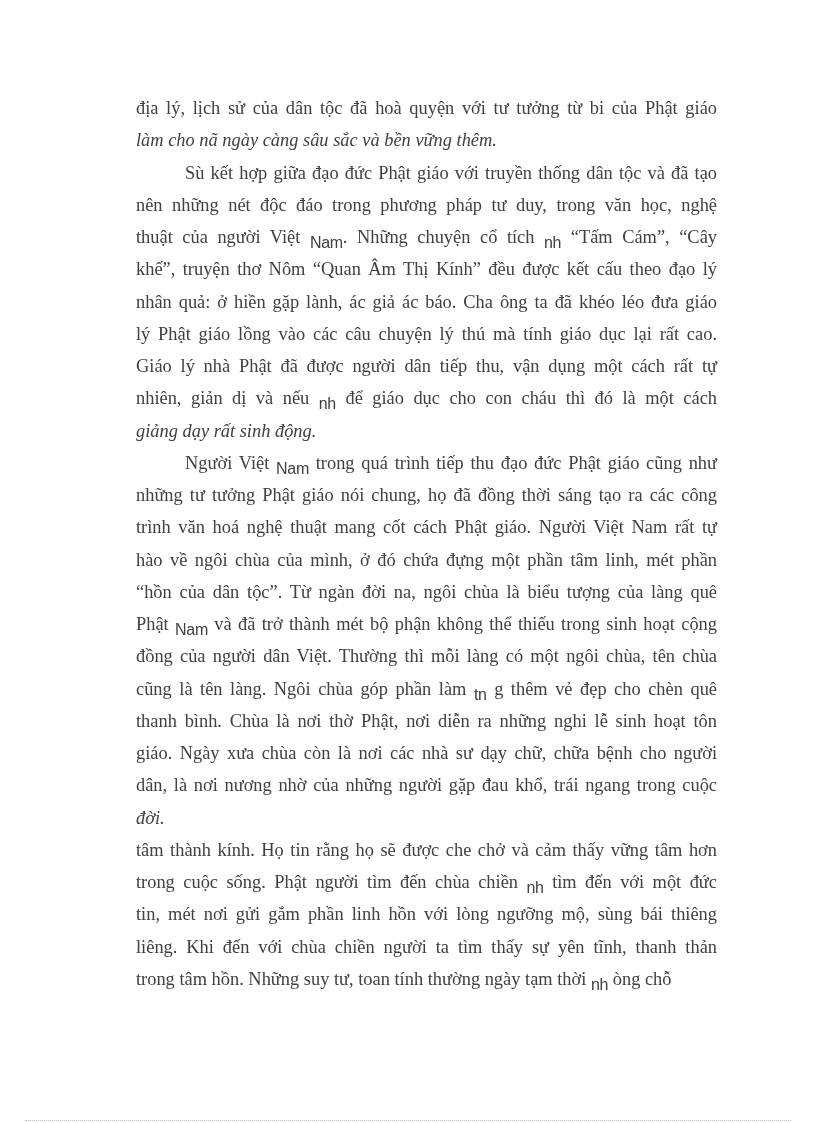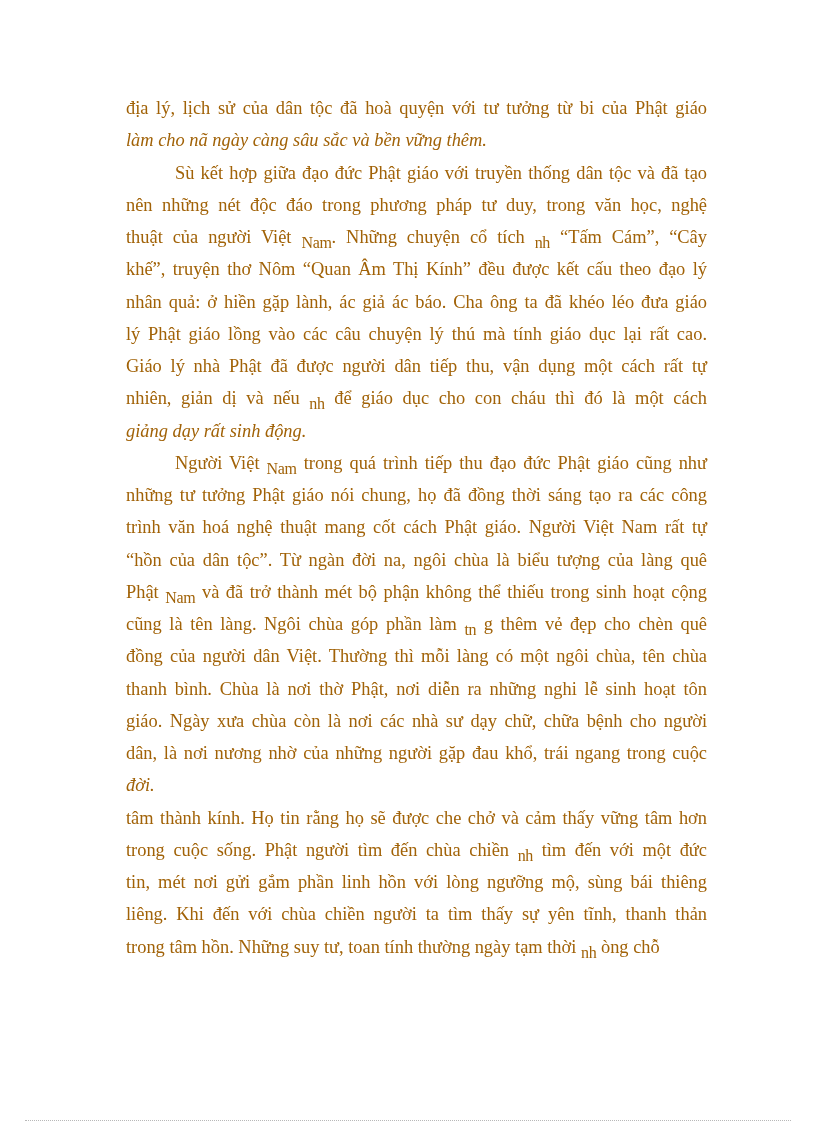--- a/index.html
+++ b/index.html
@@ -15,44 +15,44 @@
   }
   .page {
     position: absolute;
     left: 0; top: 0;
     width: 816px;
     height: 1123px;
     background: #ffffff;
   }
   .text-block {
     position: absolute;
-    left: 126px;
+    left: 136px;
     top: 92px;
     width: 581px;
     font-family: "Liberation Serif", "DejaVu Serif", serif;
     font-size: 18.4px;
-    color: #a16207;
+    color: #404040;
   }
   .line {
     height: 32.25px;
     line-height: 32.25px;
     white-space: nowrap;
     text-align: justify;
     text-align-last: justify;
     overflow: visible;
   }
   .line.indent {
     padding-left: 49px;
   }
   .line.last {
     text-align-last: left;
     font-style: italic;
   }
   .frag {
-    font-family: Liberation Serif, serif;
+    font-family: Liberation Sans, sans-serif;
     font-size: 16px;
     position: relative;
     top: 5px;
     letter-spacing: -0.3px;
   }
   .page-break {
     position: absolute;
     left: 25px;
     top: 1120px;
     width: 766px;
@@ -77,24 +77,25 @@
         <div class="line"><span>nhân quả: ở hiền gặp lành, ác giả ác báo. Cha ông ta đã khéo léo đưa giáo</span></div>
         <div class="line"><span>lý Phật giáo lồng vào các câu chuyện lý thú mà tính giáo dục lại rất cao.</span></div>
         <div class="line"><span>Giáo lý nhà Phật đã được người dân tiếp thu, vận dụng một cách rất tự</span></div>
         <div class="line"><span>nhiên, giản dị và nếu </span><span class="frag">nh</span><span>  để giáo dục cho con cháu thì đó là một cách</span></div>
         <div class="line last"><span>giảng dạy rất sinh động.</span></div>
       </div>
       <div>
         <div class="line indent"><span>Người Việt </span><span class="frag">Nam</span><span> trong quá trình tiếp thu đạo đức Phật giáo cũng như</span></div>
         <div class="line"><span>những tư tưởng Phật giáo nói chung, họ đã đồng thời sáng tạo ra các công</span></div>
         <div class="line"><span>trình văn hoá nghệ thuật mang cốt cách Phật giáo. Người Việt Nam rất tự</span></div>
+        <div class="line"><span>hào về ngôi chùa của mình, ở đó chứa đựng một phần tâm linh, mét phần</span></div>
         <div class="line"><span>“hồn của dân tộc”. Từ ngàn đời na, ngôi chùa là biểu tượng của làng quê</span></div>
         <div class="line"><span>Phật </span><span class="frag">Nam</span><span> và đã trở thành mét bộ phận không thể thiếu trong sinh hoạt cộng</span></div>
+        <div class="line"><span>đồng của người dân Việt. Thường thì mỗi làng có một ngôi chùa, tên chùa</span></div>
         <div class="line"><span>cũng là tên làng. Ngôi chùa góp phần làm </span><span class="frag">tn</span><span>  g thêm vẻ đẹp cho chèn quê</span></div>
-        <div class="line"><span>đồng của người dân Việt. Thường thì mỗi làng có một ngôi chùa, tên chùa</span></div>
         <div class="line"><span>thanh bình. Chùa là nơi thờ Phật, nơi diễn ra những nghi lễ sinh hoạt tôn</span></div>
         <div class="line"><span>giáo. Ngày xưa chùa còn là nơi các nhà sư dạy chữ, chữa bệnh cho người</span></div>
         <div class="line"><span>dân, là nơi nương nhờ của những người gặp đau khổ, trái ngang trong cuộc</span></div>
         <div class="line last"><span>đời.</span></div>
       </div>
       <div>
         <div class="line"><span>tâm thành kính. Họ tin rằng họ sẽ được che chở và cảm thấy vững tâm hơn</span></div>
         <div class="line"><span>trong cuộc sống. Phật người tìm đến chùa chiền </span><span class="frag">nh</span><span>  tìm đến với một đức</span></div>
         <div class="line"><span>tin, mét nơi gửi gắm phần linh hồn với lòng ngưỡng mộ, sùng bái thiêng</span></div>
         <div class="line"><span>liêng. Khi đến với chùa chiền người ta tìm thấy sự yên tĩnh, thanh thản</span></div>

